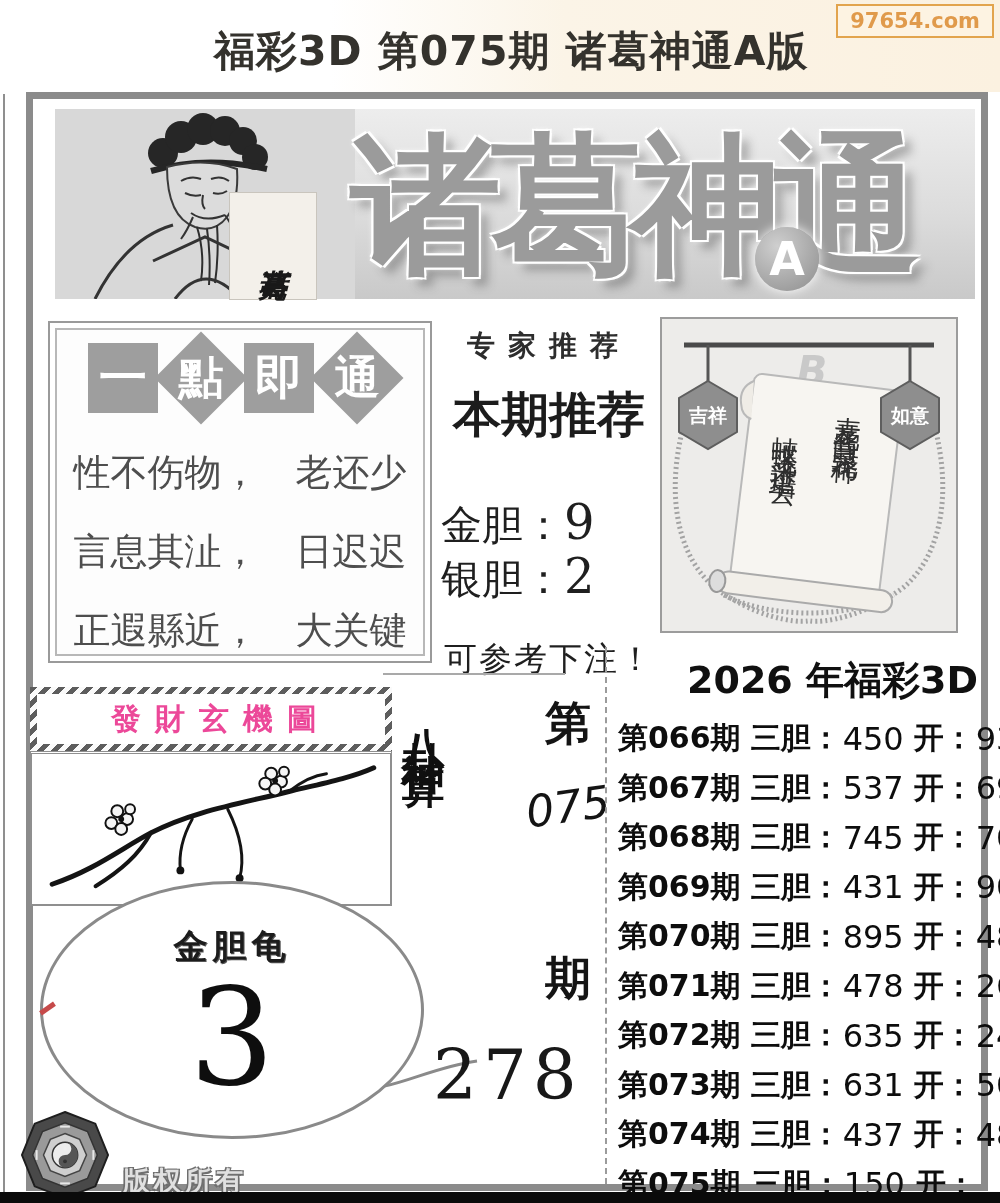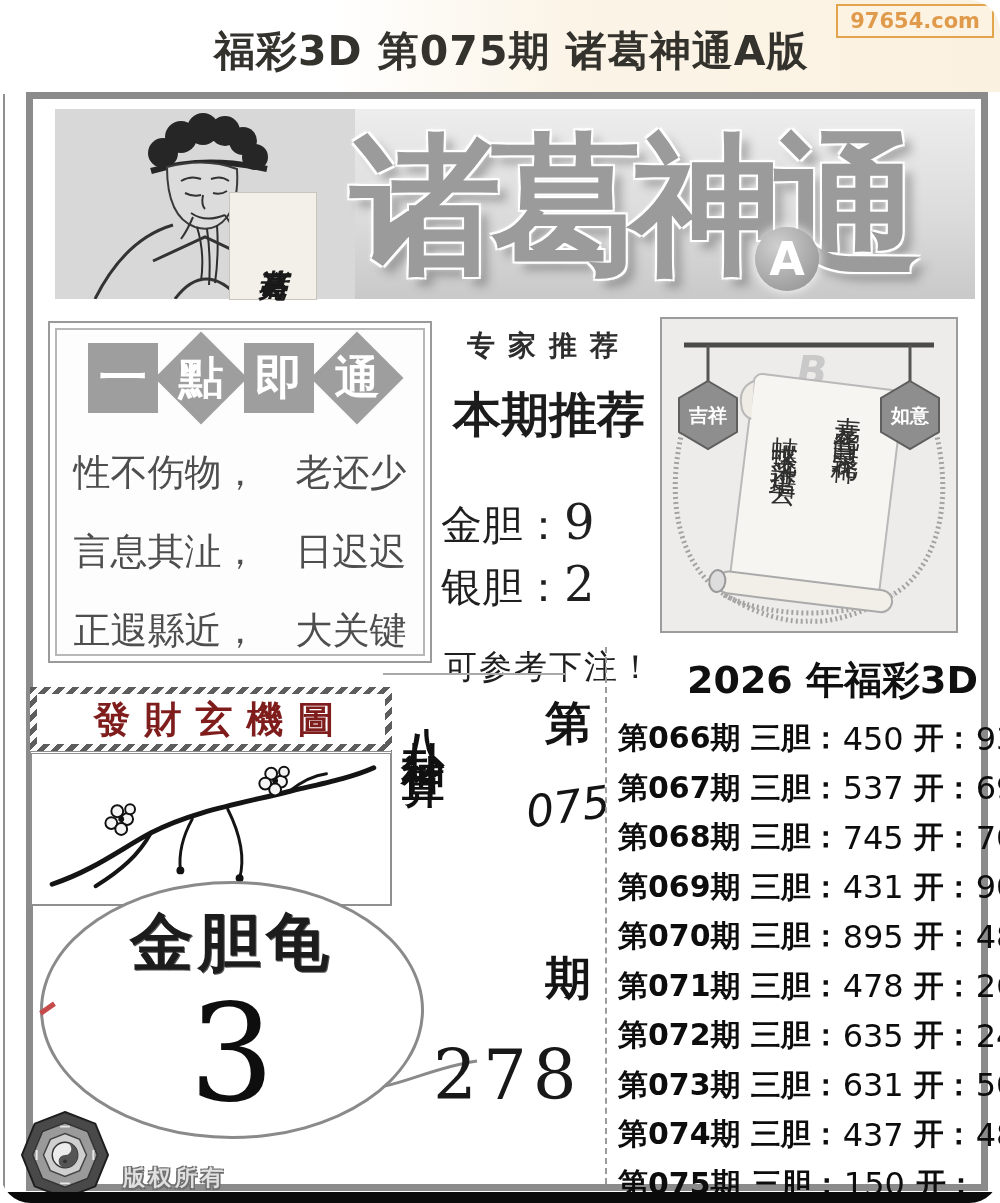--- a/index.html
+++ b/index.html
@@ -1,17 +1,17 @@
 <!DOCTYPE html>
 <html><head>
 <meta charset="utf-8">
 <style>
   html,body{margin:0;padding:0;background:#ffffff;}
   .canvas{position:relative;width:1000px;height:1203px;background:#ffffff;overflow:hidden;
-          font-family:"DejaVu Sans",sans-serif;color:#222;border-radius:31px;}
+          font-family:"DejaVu Sans",sans-serif;color:#222;}
   .abs{position:absolute;}
 
   
   .cream-band{left:330px;top:0;width:670px;height:92px;
     background:linear-gradient(90deg,#ffffff,#fbf4e7 35%,#fbf1e0);}
   .site-badge{right:6px;top:4px;padding:3px 12px;border:2px solid #e2a44d;background:#fdf3e2;
     color:#e09a4b;font-size:21px;font-weight:600;}
   .page-title{left:214px;top:24px;font-size:41px;font-weight:800;color:#34322d;letter-spacing:1px;
     white-space:nowrap;}
 
@@ -55,21 +55,21 @@
     color:#1f1f1f;letter-spacing:2px;white-space:nowrap;}
 
   
   .charm-box{left:627px;top:218px;width:294px;height:312px;border:2px solid #9c9c9c;background:#edecea;}
   .scroll-col{writing-mode:vertical-rl;font-family:"DejaVu Serif",serif;font-size:27px;color:#2e2e2e;
     letter-spacing:7px;transform:rotate(4deg);}
 
   
   .mystery-box{left:-3px;top:588px;width:362px;}
   .mystery-header{height:50px;line-height:50px;text-align:center;background:#fff;
-    font-family:"DejaVu Serif",serif;font-size:37px;font-weight:800;letter-spacing:14px;color:#7f1d1d;
+    font-family:"DejaVu Serif",serif;font-size:30px;font-weight:800;letter-spacing:14px;color:#ec4899;
     border:7px solid;border-image:repeating-linear-gradient(135deg,#5d5d5d 0 5px,#fafafa 5px 10px) 7;padding-left:20px;}
   .mystery-body{height:150px;border:2px solid #8f8f8f;border-top:3px double #8f8f8f;background:#fff;}
 
   .bagua-caption{left:362px;top:596px;height:310px;writing-mode:vertical-rl;
     font-family:"DejaVu Serif",serif;font-size:43px;font-weight:800;letter-spacing:12px;color:#101010;}
 
   .issue-col{left:492px;top:594px;width:86px;text-align:center;color:#141414;}
   .issue-prefix,.issue-suffix{font-family:"DejaVu Serif",serif;font-size:46px;font-weight:700;}
   .issue-number{margin-top:26px;font-size:44px;font-style:italic;transform:rotate(-8deg);}
   .issue-suffix{display:block;margin-top:116px;}
@@ -83,31 +83,31 @@
   .hrows{margin-top:8px;}
   .hrow{display:flex;align-items:center;justify-content:space-between;height:49.5px;color:#0d0d0d;white-space:nowrap;gap:10px;}
   .hrow .iss{font-size:30px;font-weight:800;}
   .hrow .lbl{font-size:30px;font-weight:800;}
   .hrow .num{font-size:32px;font-weight:400;margin-left:2px;}
   .hgroup{display:flex;align-items:center;}
 
   
   .oval{left:7px;top:782px;width:378px;height:252px;border:3px solid #8a8a8a;border-radius:50%;
     background:#fff;text-align:center;z-index:5;}
-  .oval-label{margin-top:16px;font-size:63px;font-weight:900;letter-spacing:5px;color:#1c1c1c;
+  .oval-label{margin-top:40px;font-size:34px;font-weight:900;letter-spacing:5px;color:#1c1c1c;
     text-shadow:1px 1px 0 #555;}
   .oval-number{font-family:"DejaVu Serif",serif;font-size:134px;line-height:1.02;color:#0e0e0e;}
   .red-tick{left:-4px;top:122px;width:17px;height:5px;background:#c64a4a;transform:rotate(-35deg);}
 
   .flourish{left:318px;top:952px;}
   .side-number{left:400px;top:936px;font-family:"DejaVu Serif",serif;font-size:69px;
     letter-spacing:6px;color:#181818;}
 
   .bagua-wrap{left:-12px;top:1012px;width:88px;height:88px;}
-  .copyright{left:82px;top:1064px;font-size:22px;font-weight:900;letter-spacing:4px;color:#e0e0e0;
+  .copyright{left:82px;top:1064px;font-size:27px;font-weight:900;letter-spacing:4px;color:#e0e0e0;
     text-shadow:1.5px 1.5px 0 #6f6f6f,-1.5px -1.5px 0 #6f6f6f,1.5px -1.5px 0 #6f6f6f,-1.5px 1.5px 0 #6f6f6f;padding-left:8px;}
 </style>
 </head>
 <body>
 
 <div class="canvas">
 
   <div class="abs cream-band"></div>
   <div class="abs site-badge">97654.com</div>
   <div class="abs page-title">福彩3D 第075期 诸葛神通A版</div>
@@ -180,21 +180,21 @@
         <div>正遐縣近，　大关键</div>
       </div>
     </div>
 
     <div class="abs rec-col">
       <div class="rec-eyebrow">专家推荐</div>
       <div class="rec-title">本期推荐</div>
       <div class="rec-dan">
         <span>金胆：</span><span class="val">9</span>
       </div>
-      <div class="rec-dan" style="margin-top:12px;">
+      <div class="rec-dan" style="margin-top:4px;">
         <span>银胆：</span><span class="val">2</span>
       </div>
       <div class="rec-note">可参考下注！</div>
     </div>
 
     <div class="abs charm-box">
       <svg class="abs" style="left:0;top:0;" width="294" height="312" viewBox="0 0 294 312">
         <line x1="22" y1="26" x2="272" y2="26" stroke="#4a4a4a" stroke-width="5"></line>
         <line x1="46" y1="26" x2="46" y2="64" stroke="#555" stroke-width="3"></line>
         <line x1="248" y1="26" x2="248" y2="64" stroke="#555" stroke-width="3"></line>

